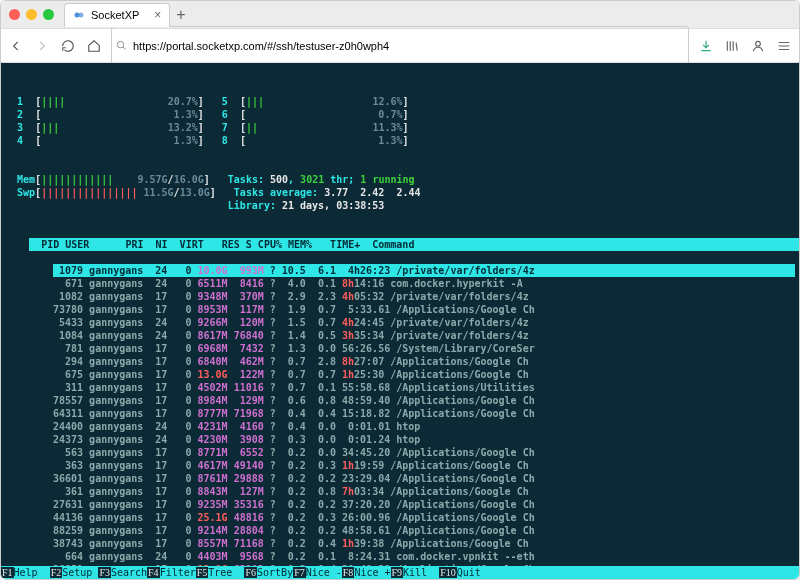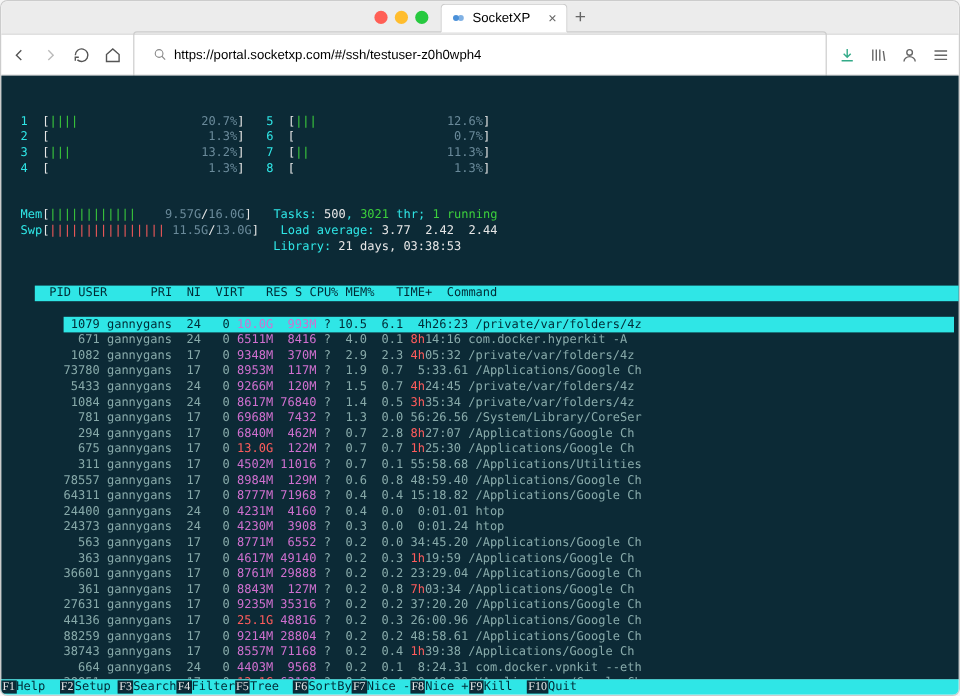--- a/index.html
+++ b/index.html
@@ -1,33 +1,33 @@
 <!DOCTYPE html>
 <html><head>
 <meta charset="utf-8">
 <style>
   * { margin: 0; padding: 0; box-sizing: border-box; }
   body { background: #f5f5f5; font-family: -apple-system, sans-serif; width: 800px; height: 580px; overflow: hidden; }
   .window { width: 800px; height: 580px; background: #fff; border: 1px solid #ccc; border-radius: 6px; overflow: hidden; display: flex; flex-direction: column; }
-  .titlebar { height: 28px; background: #ececec; display: flex; align-items: center; padding: 12px 8px; border-bottom: 1px solid #ddd; justify-content: center; }
+  .titlebar { height: 28px; background: #ececec; display: flex; align-items: center; padding: 12px 8px; border-bottom: 1px solid #ddd; }
   .traffic { display: flex; gap: 6px; margin-right: 10px; }
   .dot { width: 11px; height: 11px; border-radius: 50%; }
   .dot.r { background: #ff5f56; } .dot.y { background: #ffbd2e; } .dot.g { background: #27c93f; }
   .tab { background: #fff; border: 1px solid #ccc; border-bottom: none; height: 24px; padding: 0 30px 0 8px; display: flex; align-items: center; gap: 6px; font-size: 11px; border-radius: 4px 4px 0 0; position: relative; }
   .tab .x { position: absolute; right: 8px; font-size: 12px; color: #666; }
   .favicon { width: 12px; height: 12px; }
   .newtab { margin-left: 6px; color: #666; font-size: 16px; }
   .addrbar { height: 34px; display: flex; align-items: center; padding: 0 8px; gap: 10px; border-bottom: 1px solid #ddd; }
   .nav svg { width: 14px; height: 14px; }
   .nav { display: flex; gap: 12px; align-items: center; color: #555; }
-  .urlbox { flex: 1; height: 40px; border: 1px solid #ccc; border-radius: 3px; display: flex; align-items: center; padding: 0 16px; gap: 6px; font-size: 11px; color: #777; justify-content: space-between; }
+  .urlbox { flex: 1; height: 40px; border: 1px solid #ccc; border-radius: 3px; display: flex; align-items: center; padding: 0 4px; gap: 6px; font-size: 11px; color: #777; justify-content: space-between; }
   .urlbox input { border: none; flex: 1; font-size: 11px; outline: none; }
   .ricons { display: flex; gap: 12px; color: #666; }
   .ricons svg { width: 14px; height: 14px; }
-  .terminal { flex: 1; background: #0c2a36; font-family: "Menlo", "Consolas", monospace; font-size: 10px; line-height: 13px; color: #8aa; padding: 6px 4px 0 4px; overflow: hidden; white-space: pre; position: relative; }
+  .terminal { flex: 1; background: #0c2a36; font-family: "Menlo", "Consolas", monospace; font-size: 10px; line-height: 13px; color: #8aa; padding: 6px 4px 0 4px; overflow: hidden; white-space: pre; position: relative; font-weight: bold; }
   .c-cyan { color: #2fe6e6; } .c-white { color: #e6e6e6; }
   .c-green { color: #3cd03c; } .c-red { color: #ff5c5c; } .c-mag { color: #d070d0; }
   .c-gray { color: #6a8a9a; }
   .hdr { background: #2fe6e6; color: #002b36; display: inline-block; width: 100%; }
   .footer { background: #2fe6e6; color: #002b36; font-family: Menlo, monospace; font-size: 10px; line-height: 13px; padding: 0; white-space: pre; }
   .footer .fk { background: #0c2a36; color: #e6e6e6; padding: 0 1px; font-family: Liberation Serif, serif; }
   .rows div { height: 13px; margin-left: 48px; }
   .sel { background: #2fe6e6; color: #002b36; }
 </style>
 </head>
@@ -89,21 +89,21 @@
     </div>
   </div>
 
   <div class="terminal">
     <div id="meters">  <span class="c-cyan">1</span>  <span class="c-white">[</span><span class="c-green">|</span><span class="c-green">|</span><span class="c-green">|</span><span class="c-green">|</span>                <span class="c-gray"> 20.7%</span><span class="c-white">]</span>   <span class="c-cyan">5</span>  <span class="c-white">[</span><span class="c-green">|</span><span class="c-green">|</span><span class="c-green">|</span>                 <span class="c-gray"> 12.6%</span><span class="c-white">]</span>
   <span class="c-cyan">2</span>  <span class="c-white">[</span>                    <span class="c-gray">  1.3%</span><span class="c-white">]</span>   <span class="c-cyan">6</span>  <span class="c-white">[</span>                    <span class="c-gray">  0.7%</span><span class="c-white">]</span>
   <span class="c-cyan">3</span>  <span class="c-white">[</span><span class="c-green">|</span><span class="c-green">|</span><span class="c-green">|</span>                 <span class="c-gray"> 13.2%</span><span class="c-white">]</span>   <span class="c-cyan">7</span>  <span class="c-white">[</span><span class="c-green">|</span><span class="c-green">|</span>                  <span class="c-gray"> 11.3%</span><span class="c-white">]</span>
   <span class="c-cyan">4</span>  <span class="c-white">[</span>                    <span class="c-gray">  1.3%</span><span class="c-white">]</span>   <span class="c-cyan">8</span>  <span class="c-white">[</span>                    <span class="c-gray">  1.3%</span><span class="c-white">]</span>
 </div>
     <div id="memline">  <span class="c-cyan">Mem</span><span class="c-white">[</span><span class="c-green">||||||||||||</span>    <span class="c-gray">9.57G</span><span class="c-white">/</span><span class="c-gray">16.0G</span><span class="c-white">]</span>   <span class="c-cyan">Tasks:</span> <span class="c-white">500</span><span class="c-cyan">,</span> <span class="c-green">3021</span> <span class="c-cyan">thr;</span> <span class="c-green">1 running</span>
-  <span class="c-cyan">Swp</span><span class="c-white">[</span><span class="c-red">|||||||||||||||| </span><span class="c-gray">11.5G</span><span class="c-white">/</span><span class="c-gray">13.0G</span><span class="c-white">]</span>   <span class="c-cyan">Load average:</span> <span class="c-white">3.77  2.42  2.44</span>
+  <span class="c-cyan">Swp</span><span class="c-white">[</span><span class="c-red">|||||||||||||||| </span><span class="c-gray">11.5G</span><span class="c-white">/</span><span class="c-gray">13.0G</span><span class="c-white">]</span>   <span class="c-cyan">Tasks average:</span> <span class="c-white">3.77  2.42  2.44</span>
                                      <span class="c-cyan">Library:</span> <span class="c-white">21 days, 03:38:53</span>
 </div>
     
     <div class="hdr">  PID USER      PRI  NI  VIRT   RES S CPU% MEM%   TIME+  Command               </div>
     <div class="rows" id="rows"><div class="sel"> 1079 gannygans  24   0 <span class="c-mag">10.0G</span> <span class="c-mag"> 993M</span> ? 10.5  6.1  4h26:23 /private/var/folders/4z</div><div class="">  671 gannygans  24   0 <span class="c-mag">6511M</span> <span class="c-mag"> 8416</span> ?  4.0  0.1 <span class="c-red">8h</span>14:16 com.docker.hyperkit -A</div><div class=""> 1082 gannygans  17   0 <span class="c-mag">9348M</span> <span class="c-mag"> 370M</span> ?  2.9  2.3 <span class="c-red">4h</span>05:32 /private/var/folders/4z</div><div class="">73780 gannygans  17   0 <span class="c-mag">8953M</span> <span class="c-mag"> 117M</span> ?  1.9  0.7  5:33.61 /Applications/Google Ch</div><div class=""> 5433 gannygans  24   0 <span class="c-mag">9266M</span> <span class="c-mag"> 120M</span> ?  1.5  0.7 <span class="c-red">4h</span>24:45 /private/var/folders/4z</div><div class=""> 1084 gannygans  24   0 <span class="c-mag">8617M</span> <span class="c-mag">76840</span> ?  1.4  0.5 <span class="c-red">3h</span>35:34 /private/var/folders/4z</div><div class="">  781 gannygans  17   0 <span class="c-mag">6968M</span> <span class="c-mag"> 7432</span> ?  1.3  0.0 56:26.56 /System/Library/CoreSer</div><div class="">  294 gannygans  17   0 <span class="c-mag">6840M</span> <span class="c-mag"> 462M</span> ?  0.7  2.8 <span class="c-red">8h</span>27:07 /Applications/Google Ch</div><div class="">  675 gannygans  17   0 <span class="c-red">13.0G</span> <span class="c-mag"> 122M</span> ?  0.7  0.7 <span class="c-red">1h</span>25:30 /Applications/Google Ch</div><div class="">  311 gannygans  17   0 <span class="c-mag">4502M</span> <span class="c-mag">11016</span> ?  0.7  0.1 55:58.68 /Applications/Utilities</div><div class="">78557 gannygans  17   0 <span class="c-mag">8984M</span> <span class="c-mag"> 129M</span> ?  0.6  0.8 48:59.40 /Applications/Google Ch</div><div class="">64311 gannygans  17   0 <span class="c-mag">8777M</span> <span class="c-mag">71968</span> ?  0.4  0.4 15:18.82 /Applications/Google Ch</div><div class="">24400 gannygans  24   0 <span class="c-mag">4231M</span> <span class="c-mag"> 4160</span> ?  0.4  0.0  0:01.01 htop</div><div class="">24373 gannygans  24   0 <span class="c-mag">4230M</span> <span class="c-mag"> 3908</span> ?  0.3  0.0  0:01.24 htop</div><div class="">  563 gannygans  17   0 <span class="c-mag">8771M</span> <span class="c-mag"> 6552</span> ?  0.2  0.0 34:45.20 /Applications/Google Ch</div><div class="">  363 gannygans  17   0 <span class="c-mag">4617M</span> <span class="c-mag">49140</span> ?  0.2  0.3 <span class="c-red">1h</span>19:59 /Applications/Google Ch</div><div class="">36601 gannygans  17   0 <span class="c-mag">8761M</span> <span class="c-mag">29888</span> ?  0.2  0.2 23:29.04 /Applications/Google Ch</div><div class="">  361 gannygans  17   0 <span class="c-mag">8843M</span> <span class="c-mag"> 127M</span> ?  0.2  0.8 <span class="c-red">7h</span>03:34 /Applications/Google Ch</div><div class="">27631 gannygans  17   0 <span class="c-mag">9235M</span> <span class="c-mag">35316</span> ?  0.2  0.2 37:20.20 /Applications/Google Ch</div><div class="">44136 gannygans  17   0 <span class="c-red">25.1G</span> <span class="c-mag">48816</span> ?  0.2  0.3 26:00.96 /Applications/Google Ch</div><div class="">88259 gannygans  17   0 <span class="c-mag">9214M</span> <span class="c-mag">28804</span> ?  0.2  0.2 48:58.61 /Applications/Google Ch</div><div class="">38743 gannygans  17   0 <span class="c-mag">8557M</span> <span class="c-mag">71168</span> ?  0.2  0.4 <span class="c-red">1h</span>39:38 /Applications/Google Ch</div><div class="">  664 gannygans  24   0 <span class="c-mag">4403M</span> <span class="c-mag"> 9568</span> ?  0.2  0.1  8:24.31 com.docker.vpnkit --eth</div><div class="">38851 gannygans  17   0 <span class="c-red">13.1G</span> <span class="c-mag">63192</span> ?  0.2  0.4 29:49.39 /Applications/Google Ch</div></div>
   </div>
   <div class="footer" id="footer"><span class="fk">F1</span>Help  <span class="fk">F2</span>Setup <span class="fk">F3</span>Search<span class="fk">F4</span>Filter<span class="fk">F5</span>Tree  <span class="fk">F6</span>SortBy<span class="fk">F7</span>Nice -<span class="fk">F8</span>Nice +<span class="fk">F9</span>Kill  <span class="fk">F10</span>Quit  </div>
 </div>
 
 </body></html>

